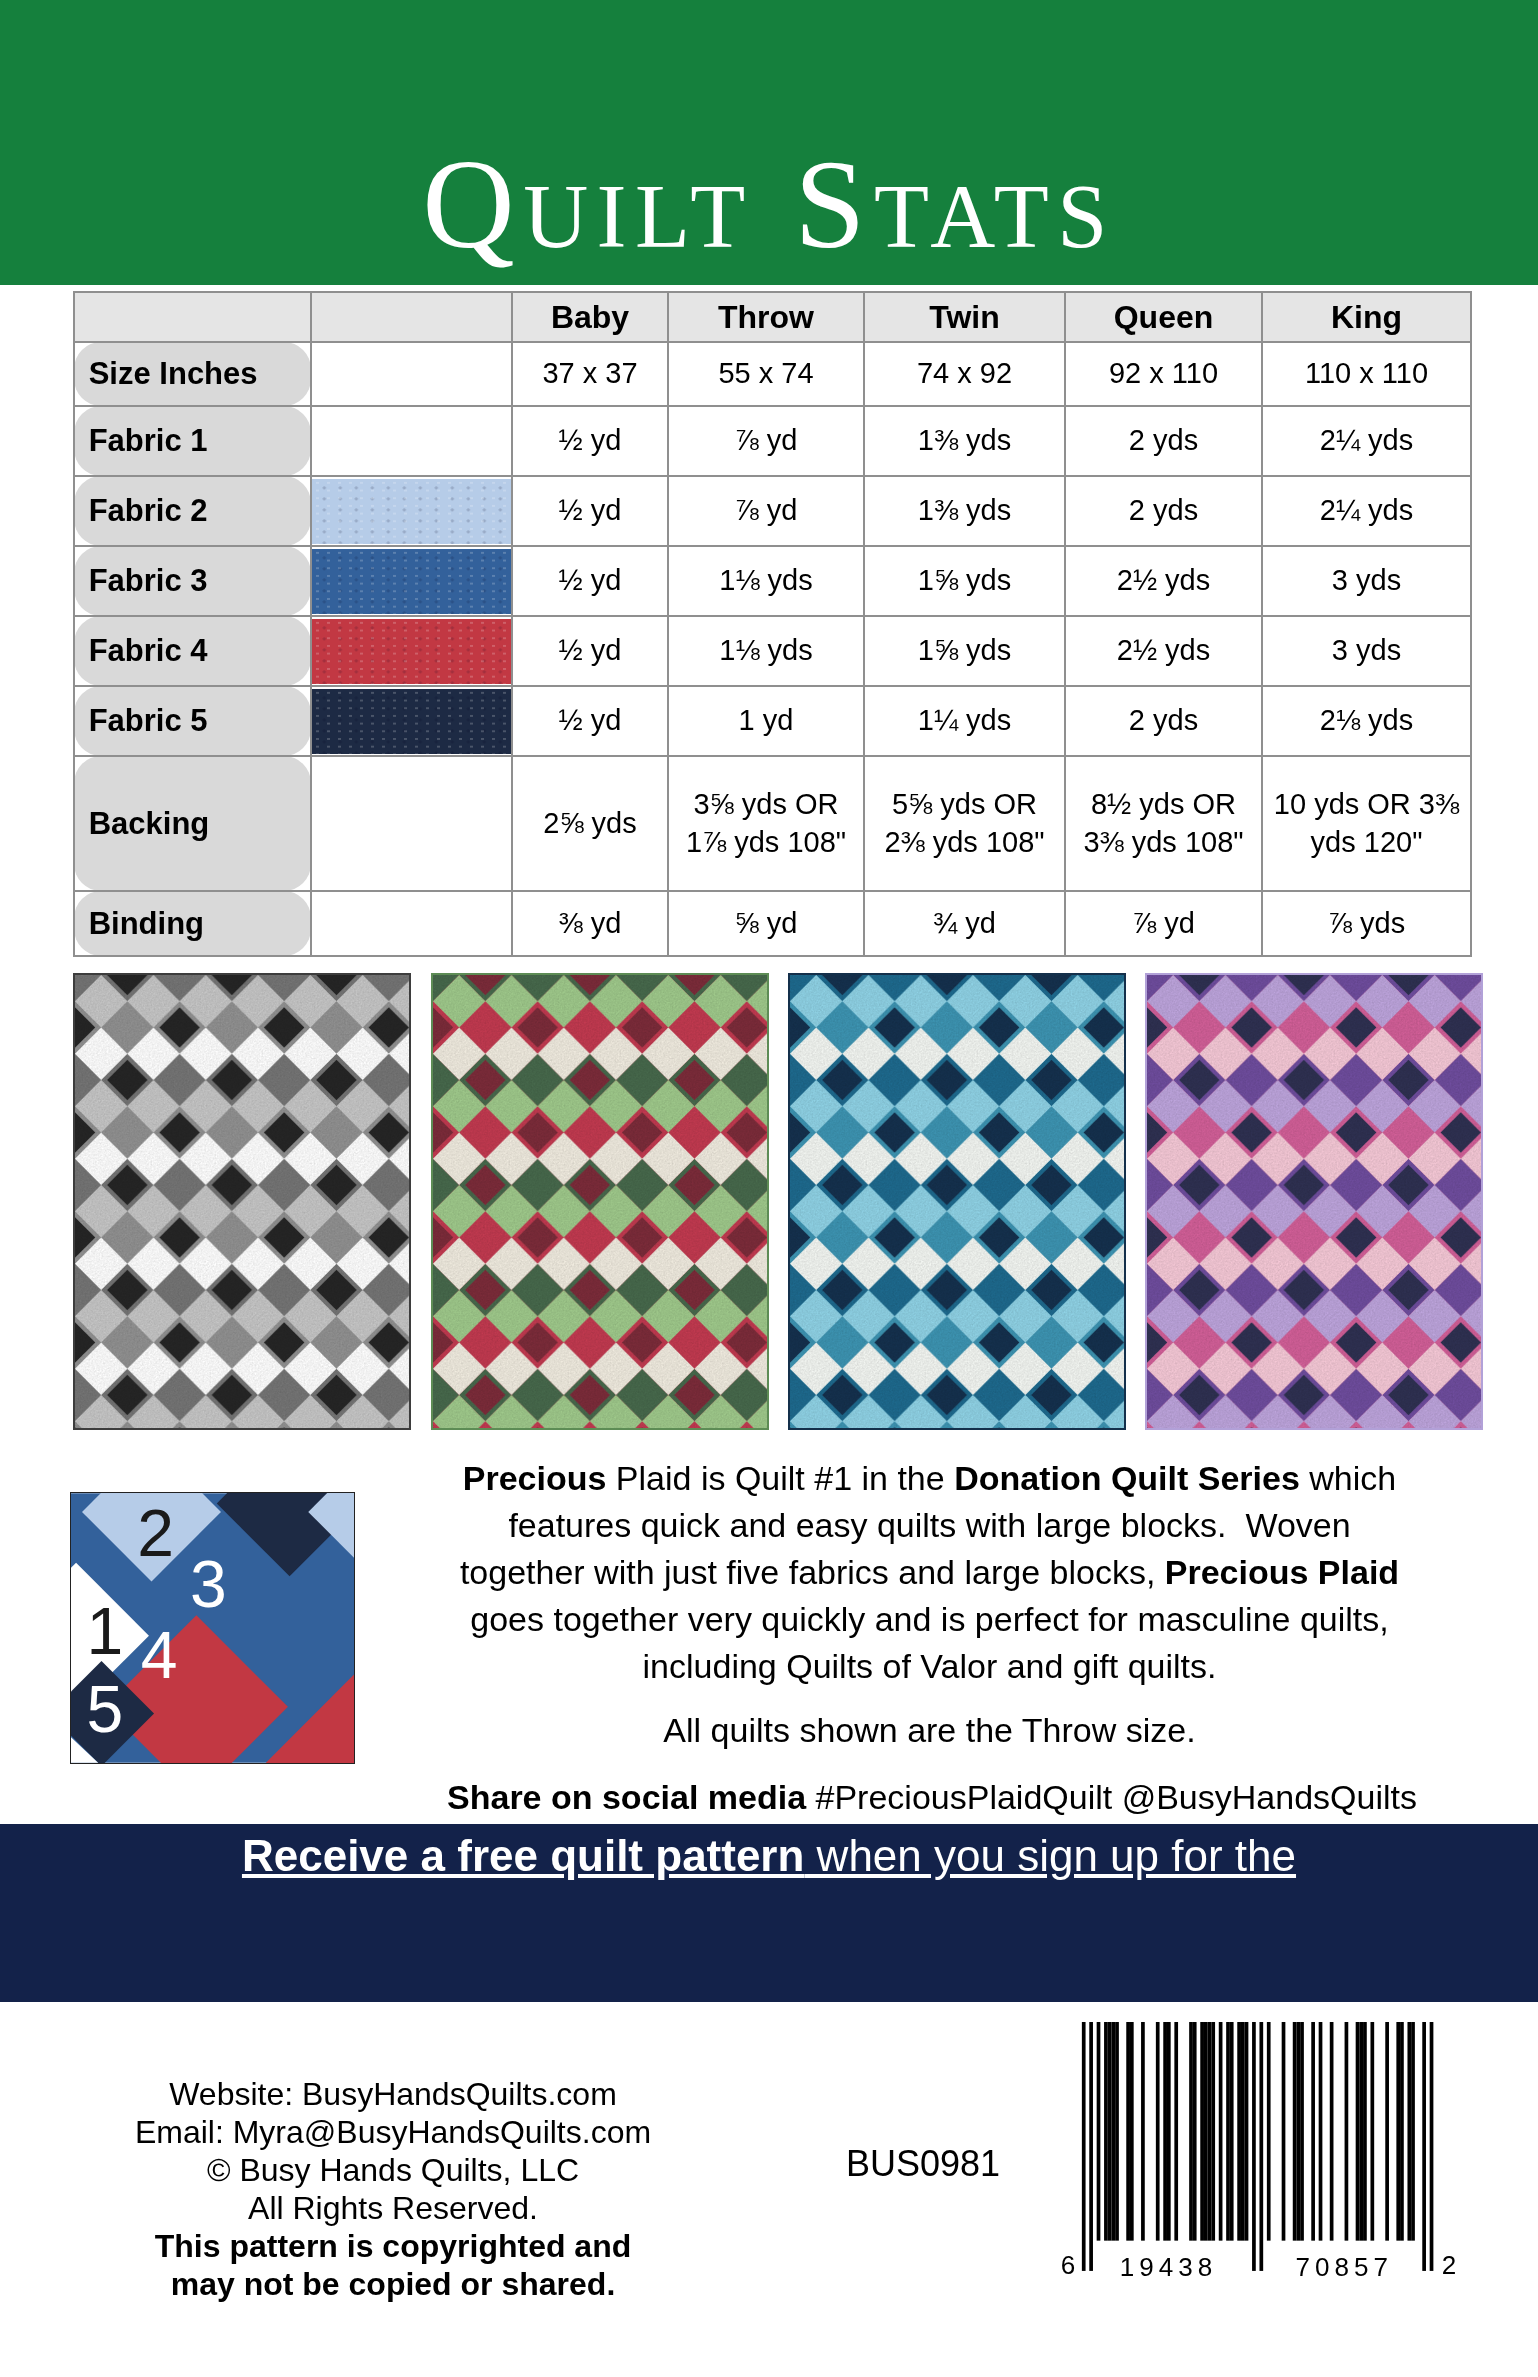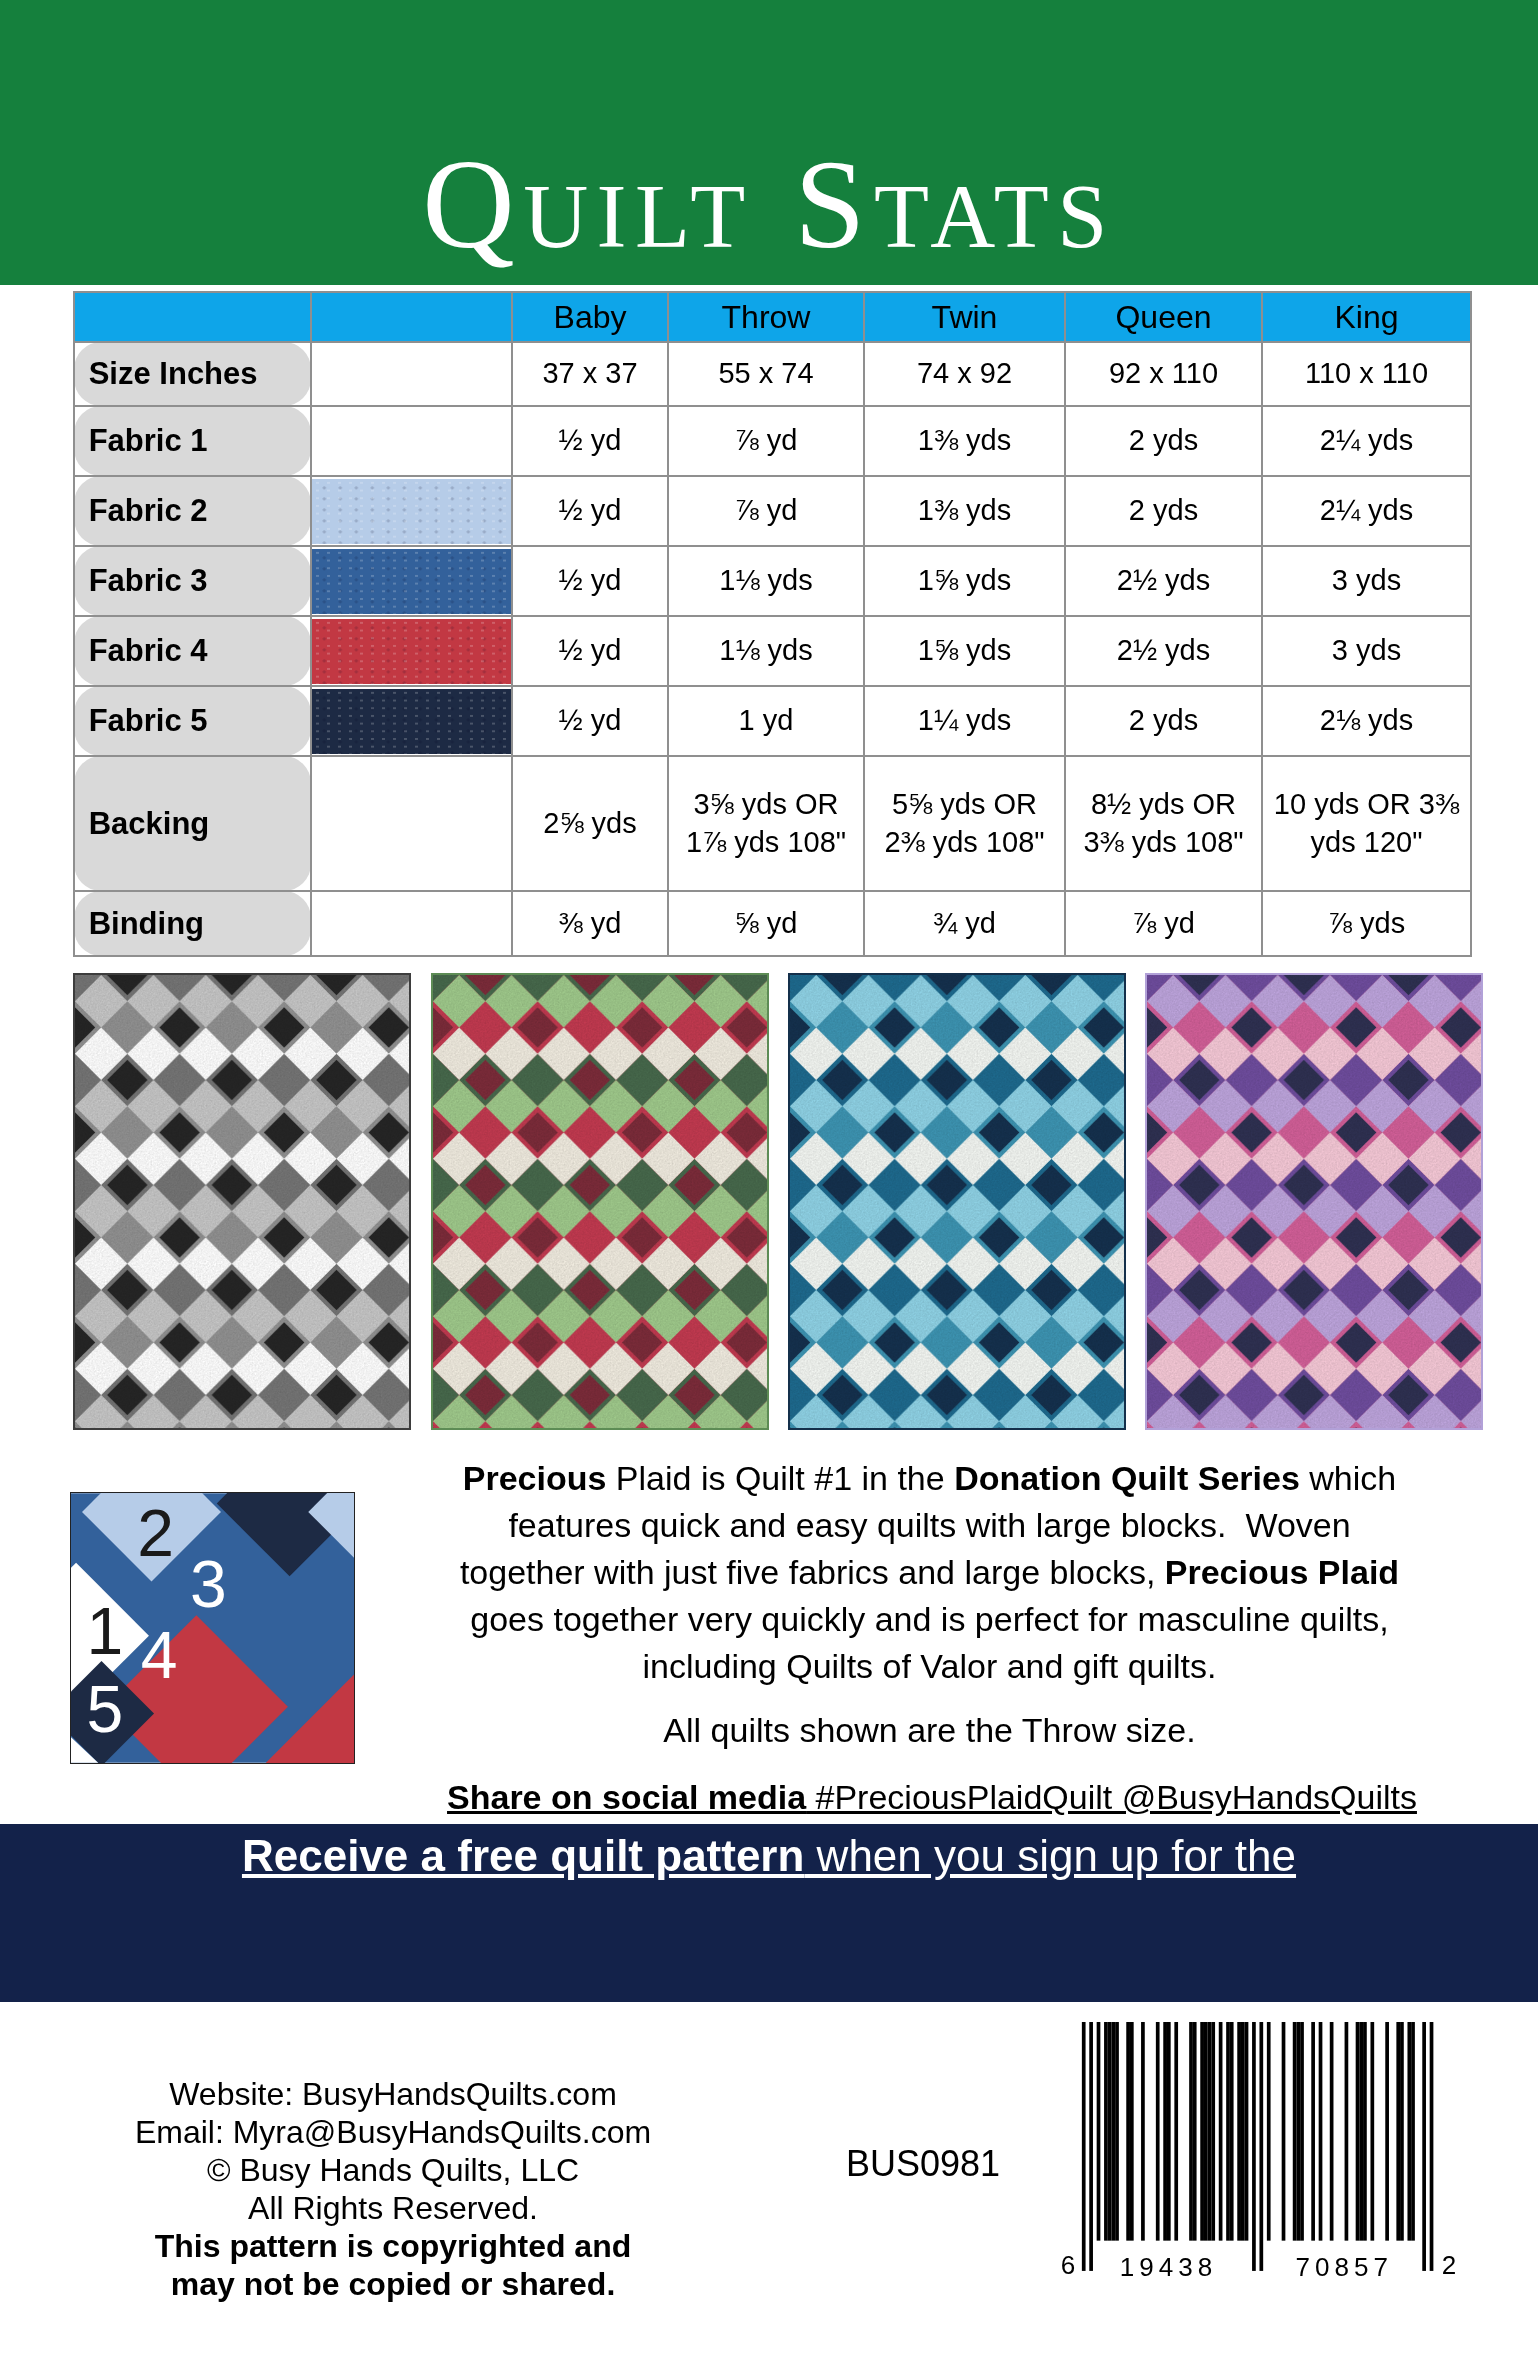--- a/index.html
+++ b/index.html
@@ -11,21 +11,21 @@
             display:flex;align-items:flex-end;justify-content:center;}
   .masthead h1{margin:0 0 17px 0;font-family:"Liberation Serif","DejaVu Serif",serif;
                font-variant:small-caps;font-weight:400;font-size:128px;line-height:1;
                color:#ffffff;letter-spacing:8.5px;}
 
   
   .stats{position:absolute;left:73px;top:291px;}
   .stats table{border-collapse:collapse;table-layout:fixed;width:1396px;}
   .stats td,.stats th{border:2.6px solid #8f8f8f;padding:0;text-align:center;vertical-align:middle;
                       font-size:29px;font-weight:400;background:#fff;}
-  .stats tr.head th{background:#0ea5e9;font-weight:400;font-size:32px;}
+  .stats tr.head th{background:#e5e5e5;font-weight:700;font-size:32px;}
   .stats th.rowlabel{background:#d9d9d9;text-align:left;padding-left:13.7px;font-weight:700;font-size:31px;border-radius:27px;}
   .stats td.val{line-height:1.28;padding:3.4px 5.1px;}
   .stats td.sw{padding:0;}
   .swatch{display:block;width:100%;}
   .tex{background-image:
         radial-gradient(rgba(255,255,255,0.20) 18%, rgba(255,255,255,0) 20%),
         radial-gradient(rgba(0,0,30,0.16) 14%, rgba(0,0,30,0) 16%);
        background-size:11px 7.7px,16px 11px;background-position:0 0,4.3px 3.4px;}
 
   
@@ -36,21 +36,21 @@
 
   
   .block-diagram{position:absolute;left:70px;top:1492px;width:285px;height:272px;
                  border:1.7px solid #222;box-sizing:border-box;}
   .block-diagram svg{display:block;width:100%;height:100%;}
 
   
   .para{position:absolute;left:350px;top:1455px;width:1159px;text-align:center;
         font-size:34px;line-height:47px;}
   .note{position:absolute;left:350px;top:1711px;width:1159px;text-align:center;font-size:34px;}
-  .share{position:absolute;left:325px;top:1778px;width:1214px;text-align:center;font-size:34px;text-decoration:underline;}
+  .share{position:absolute;left:325px;top:1778px;width:1214px;text-align:center;font-size:34px;}
   .b{font-weight:700;}
 
   
   .banner{position:absolute;left:0;top:1824px;width:1538px;height:178px;background:#13224a;
           color:#fff;text-align:center;font-size:44px;line-height:63px;
           box-sizing:border-box;text-decoration:underline;}
 
   
   .contact{position:absolute;left:47px;top:2075px;width:692px;text-align:center;
            font-size:32px;line-height:38px;}

